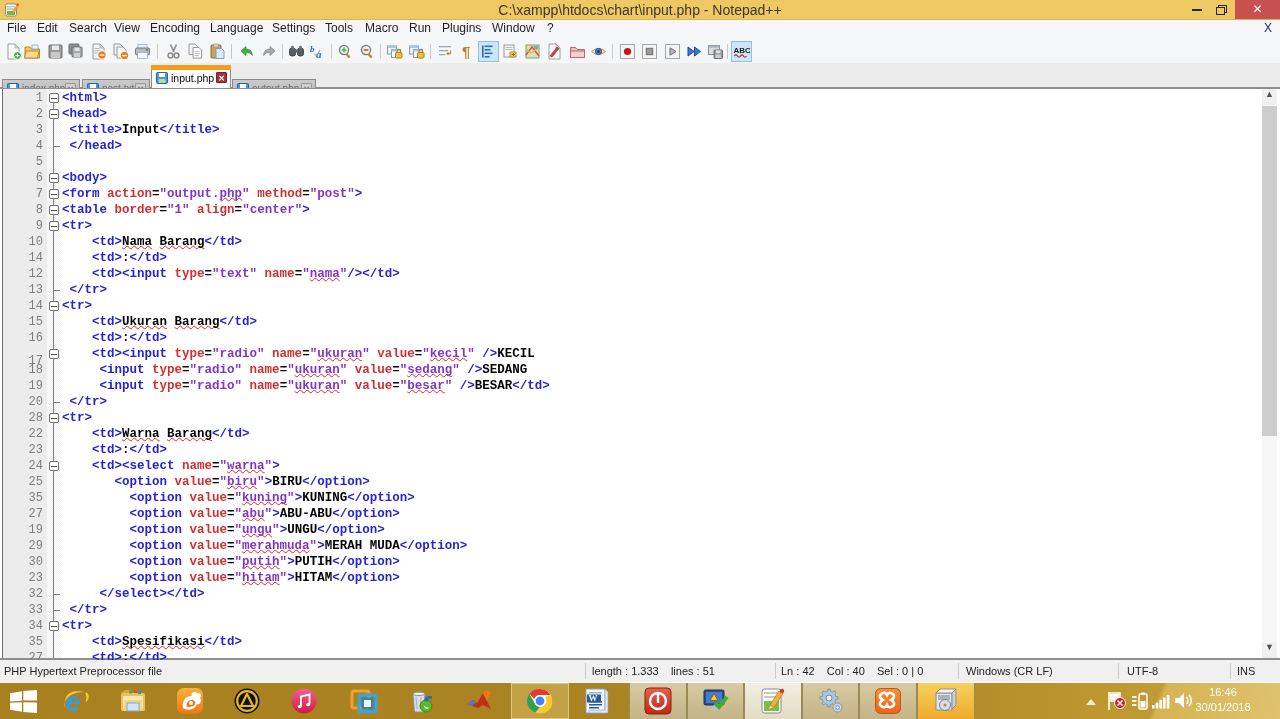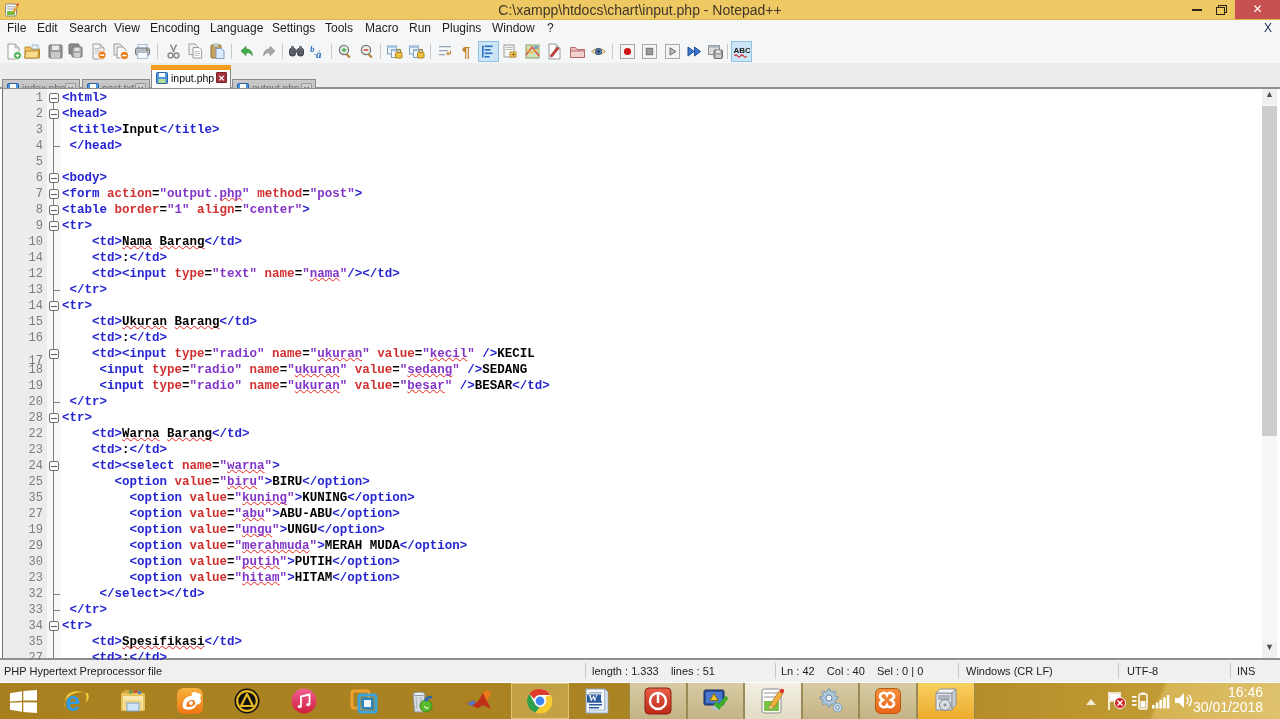--- a/index.html
+++ b/index.html
@@ -60,21 +60,21 @@
 .ssep{position:absolute;top:3px;width:1px;height:16px;background:#c9c9c9;}
 
 #taskbar{left:0;top:683px;width:1280px;height:36px;background:linear-gradient(90deg,#a8801f 0%,#aa8323 45%,#ae8726 70%,#bd9630 85%,#c6a23c 100%);}
 #taskbar .ti{position:absolute;}
 .slot{position:absolute;top:0;height:36px;box-sizing:border-box;}
 .slot.open{background:linear-gradient(#d8cba3,#c4b385);border-left:1px solid #9a8a55;border-right:1px solid #9a8a55;}
 .slot.np{background:linear-gradient(#f2efe3,#e2dcc4);}
 .slot.chrome{background:rgba(232,202,118,.42);border:1px solid rgba(248,228,150,.55);}
 .slot.inst{background:linear-gradient(#f8d05e,#eeab2e);}
 
-#clock{position:absolute;right:17px;top:2px;width:80px;text-align:right;color:#fff;font-size:14px;line-height:15px;}
+#clock{position:absolute;right:17px;top:2px;width:80px;text-align:center;color:#fff;font-size:11px;line-height:15px;}
 </style>
 </head>
 <body>
 <div class="abs" id="titlebar"></div>
 <svg class="abs" id="titleicon" width="14" height="14" viewBox="0 0 14 14">
     <rect x="0.5" y="1" width="11" height="12" rx="1.5" fill="#fdfdfd" stroke="#8a8a8a"></rect>
     <rect x="2" y="8" width="8" height="4" fill="#6fbf3a"></rect>
     <rect x="2" y="3" width="8" height="1.4" fill="#bbb"></rect>
     <rect x="2" y="5.4" width="8" height="1.4" fill="#bbb"></rect>
     <path d="M7 9 L12 2 L13.6 3.2 L8.6 10.2 Z" fill="#f0a93c" stroke="#a97820" stroke-width="0.4"></path>

